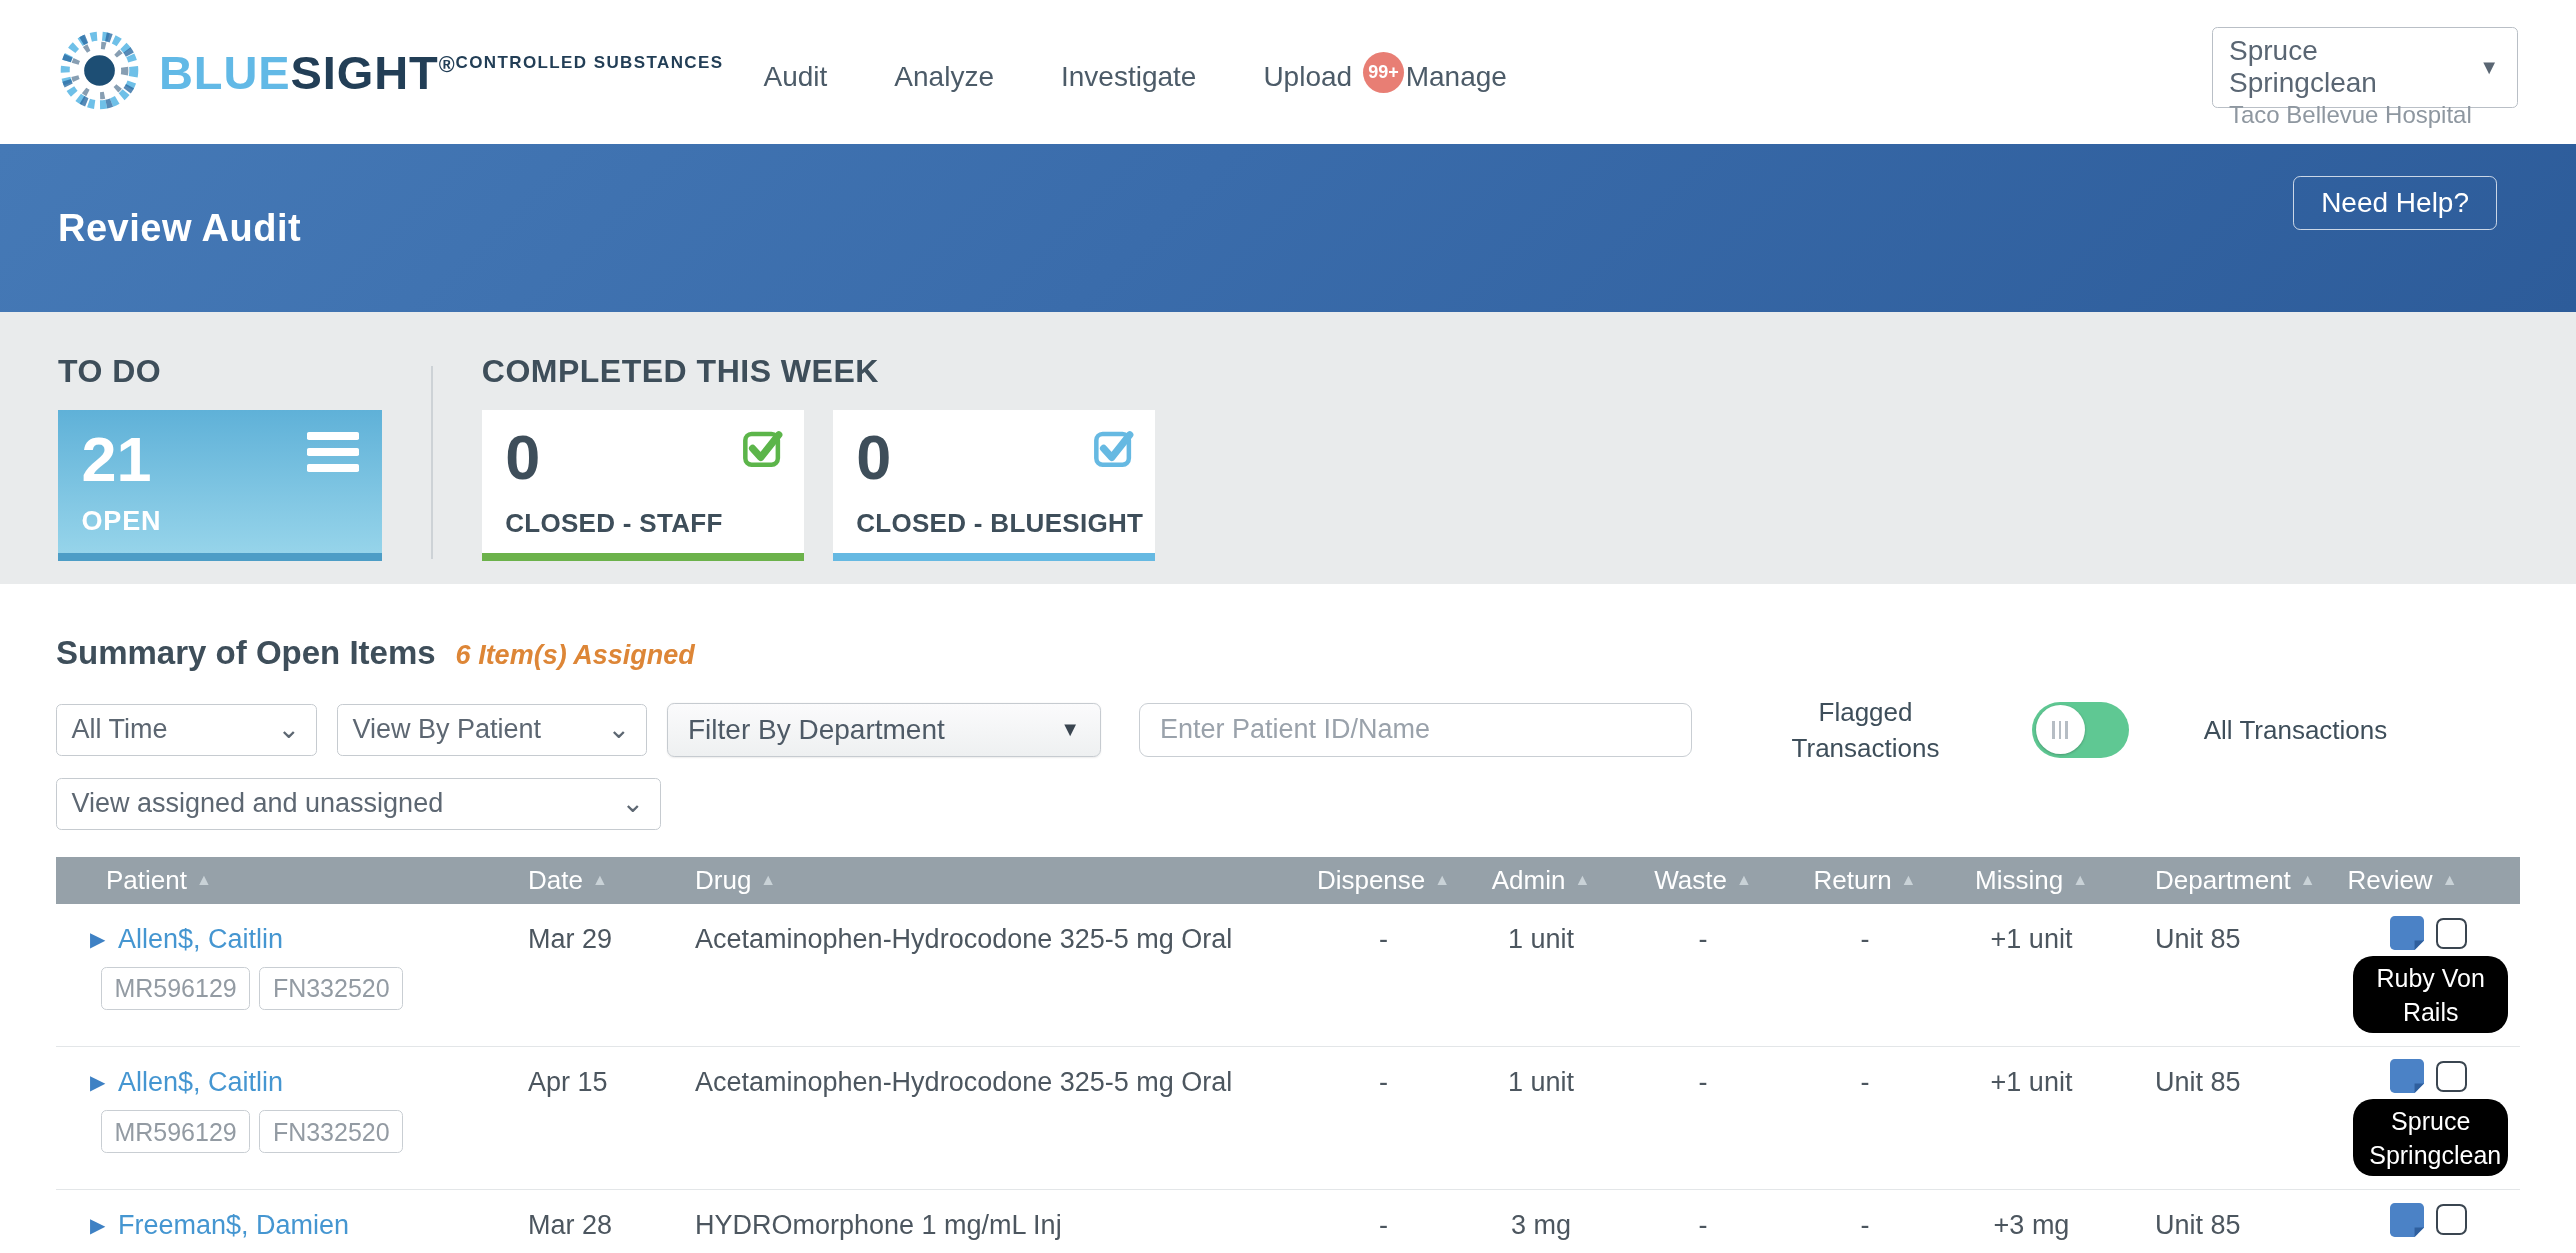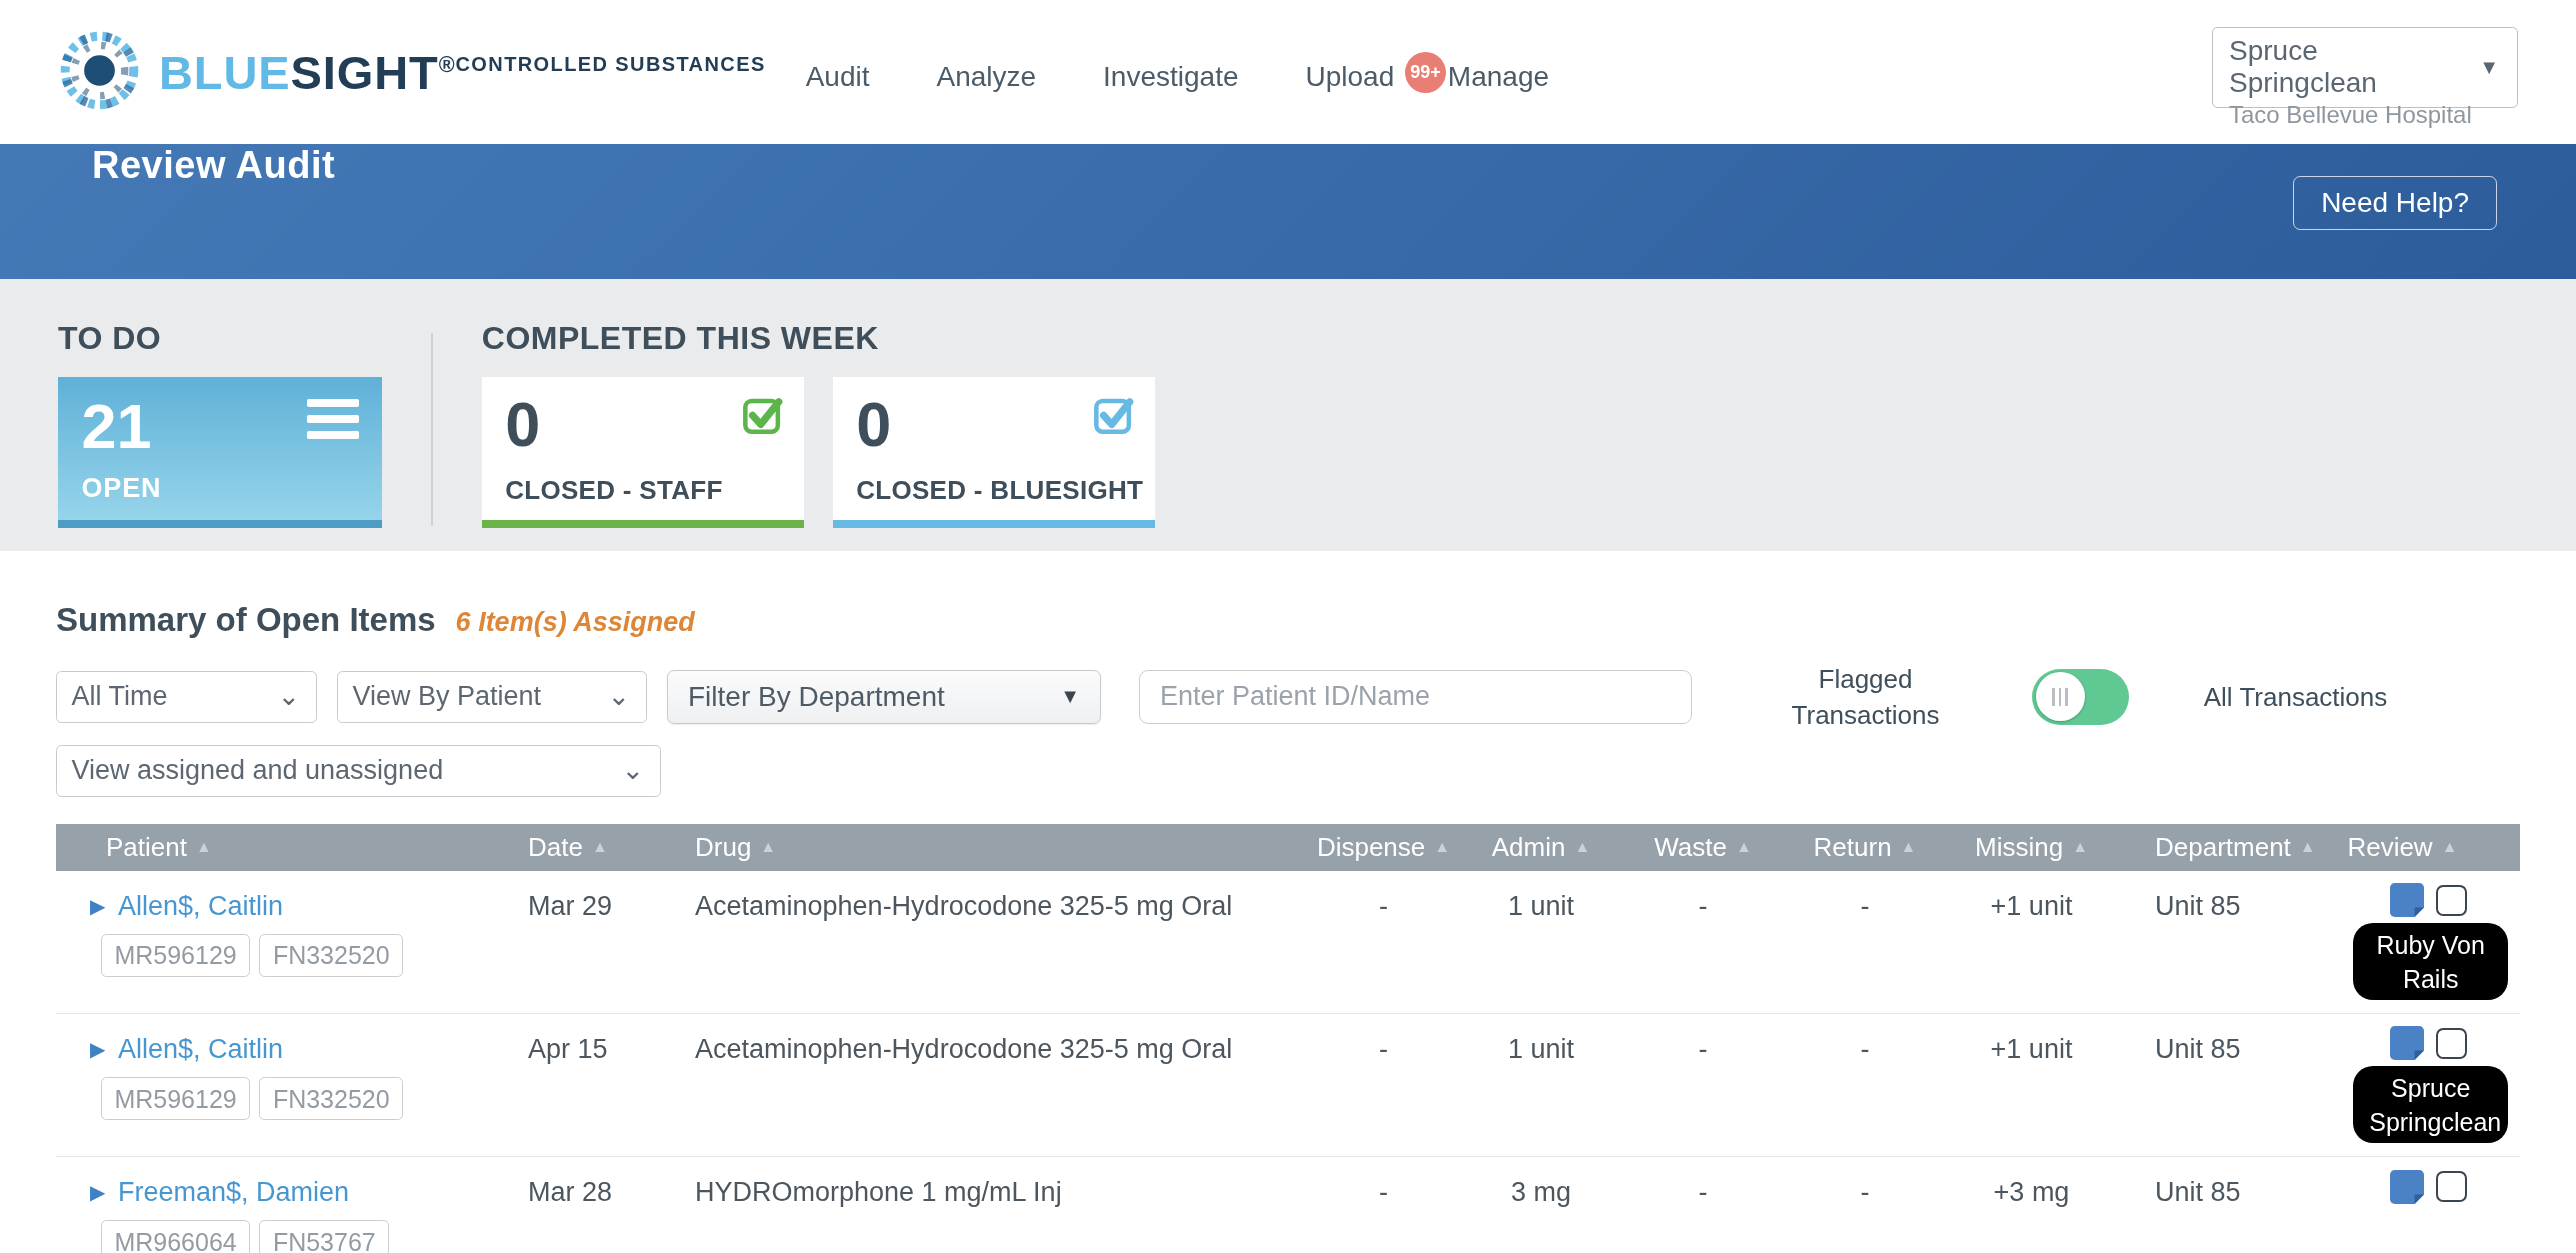--- a/index.html
+++ b/index.html
@@ -6,36 +6,36 @@
   html,body { width: 2576px; height: 1254px; overflow: hidden; background:#fff;
     font-family: "Liberation Sans", "DejaVu Sans", sans-serif; }
 
   
   .topbar { height:144px; background:#fff; display:flex; align-items:center; padding:0 58px; position:relative; }
   .logo { display:flex; align-items:center; gap:18px; }
   .logo-text { display:flex; flex-direction:row; line-height:1; }
   .logo-word { font-size:47px; font-weight:bold; letter-spacing:0.9px; color:#223e56; }
   .logo-word .lt { color:#62b9e6; }
   .logo-word sup { font-size:21.6px; font-weight:bold; color:#223e56; }
-  .logo-sub { font-size:20px; font-weight:bold; color:#223e56; letter-spacing:1.4px; margin-top:5.4px; }
+  .logo-sub { font-size:17px; font-weight:bold; color:#223e56; letter-spacing:1.4px; margin-top:5.4px; }
   .main-nav { display:flex; align-items:flex-end; margin-left:40px; font-size:28px; color:#4c5b68; }
   .nav-item { margin-right:67px; cursor:pointer; }
   .nav-item.upload { margin-right:10.8px; }
   .nav-item.manage { margin-right:0; margin-left:0px; }
   .nav-badge { background:#e87e74; color:#fff; font-size:18px; font-weight:bold;
     width:41px; height:41px; border-radius:50%; display:flex; align-items:center; justify-content:center; margin-right:1.8px;}
   .user-box { position:absolute; right:58px; top:27px; width:306px; height:81px;
     border:1.8px solid #b9bfc6; border-radius:5.4px; padding:7.2px 18px 7.2px 16px; background:#fff; cursor:pointer;}
   .user-name { font-size:28px; color:#5a6673; display:flex; align-items:center; justify-content:space-between;}
   .user-caret { font-size:20px; color:#5a6673; margin-left:9px;}
   .user-org { font-size:24px; color:#8e97a0; margin-top:1.8px; }
 
   
-  .banner { height:135px; background:linear-gradient(135deg,#4579b6 0%, #3a6cab 45%, #2d5c9a 100%);
-    display:flex; align-items:flex-start; padding:0 92px; position:relative; }
+  .banner { height:168px; background:linear-gradient(135deg,#4579b6 0%, #3a6cab 45%, #2d5c9a 100%);
+    display:flex; align-items:center; padding:0 58px; position:relative; }
   .banner-title { color:#fff; font-size:38px; font-weight:bold; letter-spacing:0.5px;}
   .help-btn { position:absolute; right:79px; top:32px; height:54px; padding:0 27px;
     border:1.8px solid rgba(255,255,255,0.75); border-radius:7.2px; background:transparent;
     color:#fff; font-size:28px; font-family:inherit; font-weight:300; cursor:pointer;}
 
   
   .stats { height:272px; background:#e9ebec; display:flex; padding:41px 58px 0 58px; }
   .band-h { font-size:32px; font-weight:600; color:#3e4e5a; letter-spacing:0.5px; }
   .todo-block { width:324px; }
   .todo-card { margin-top:20px; width:324px; height:151px; border-bottom:8px solid #4d9dc6;

